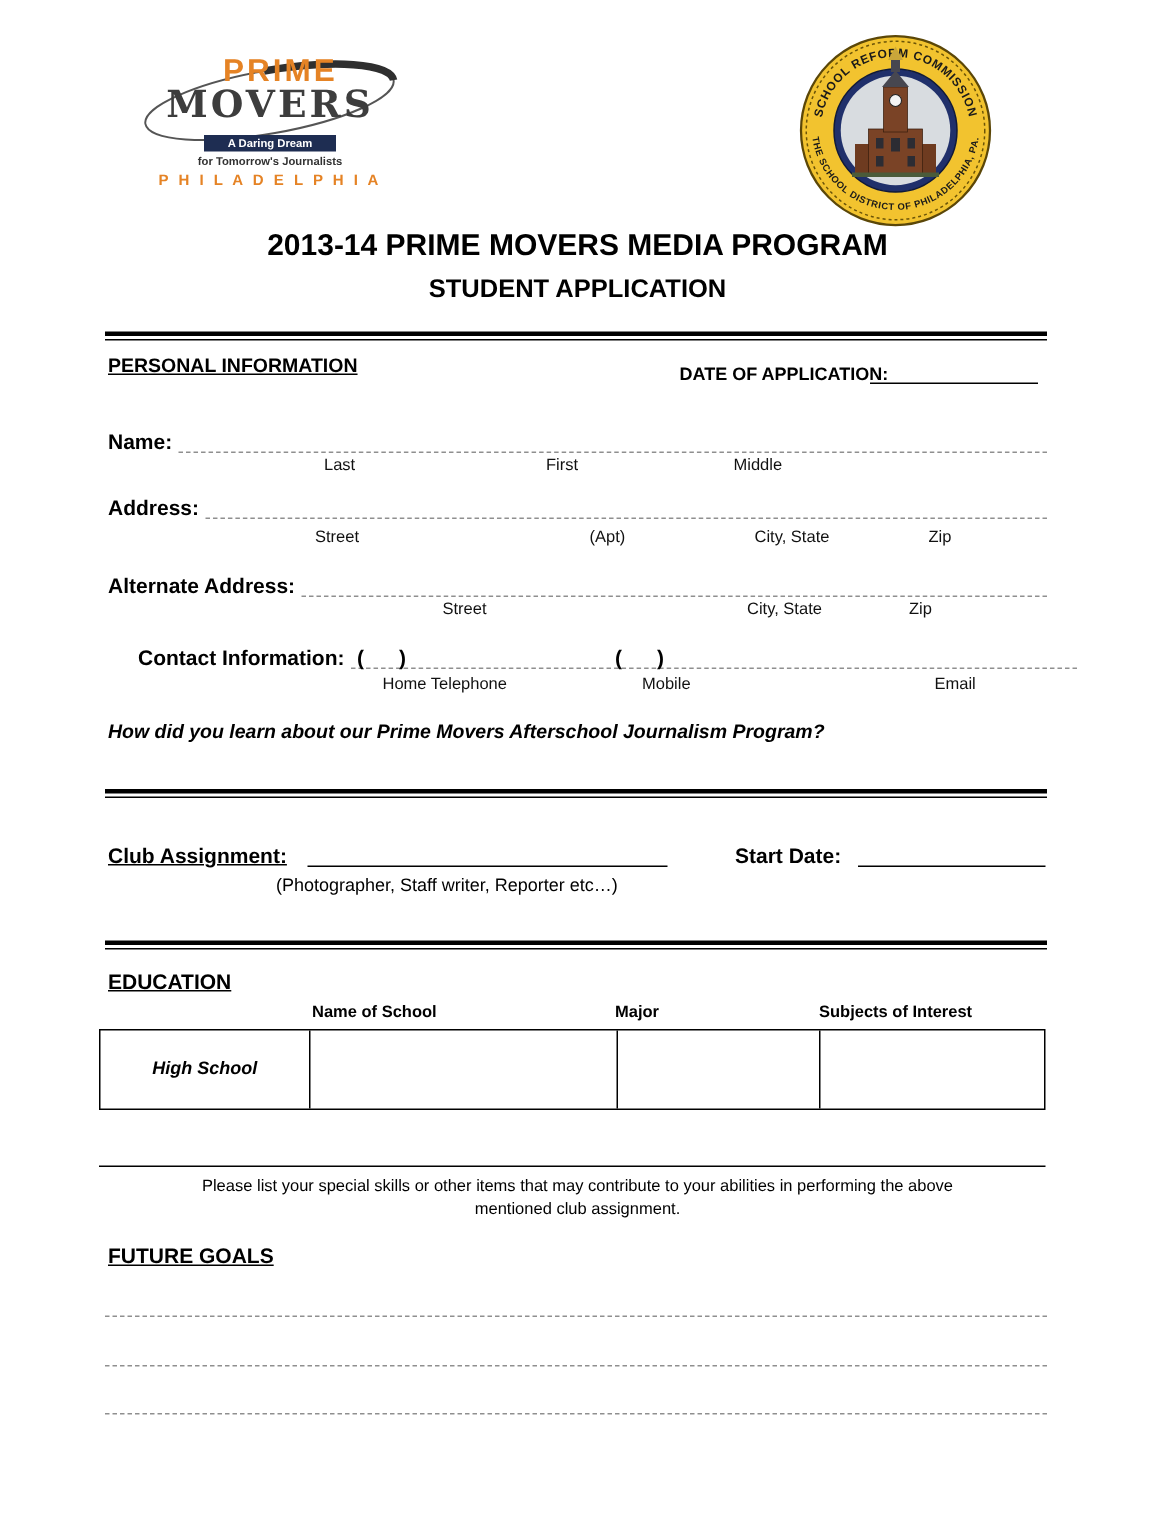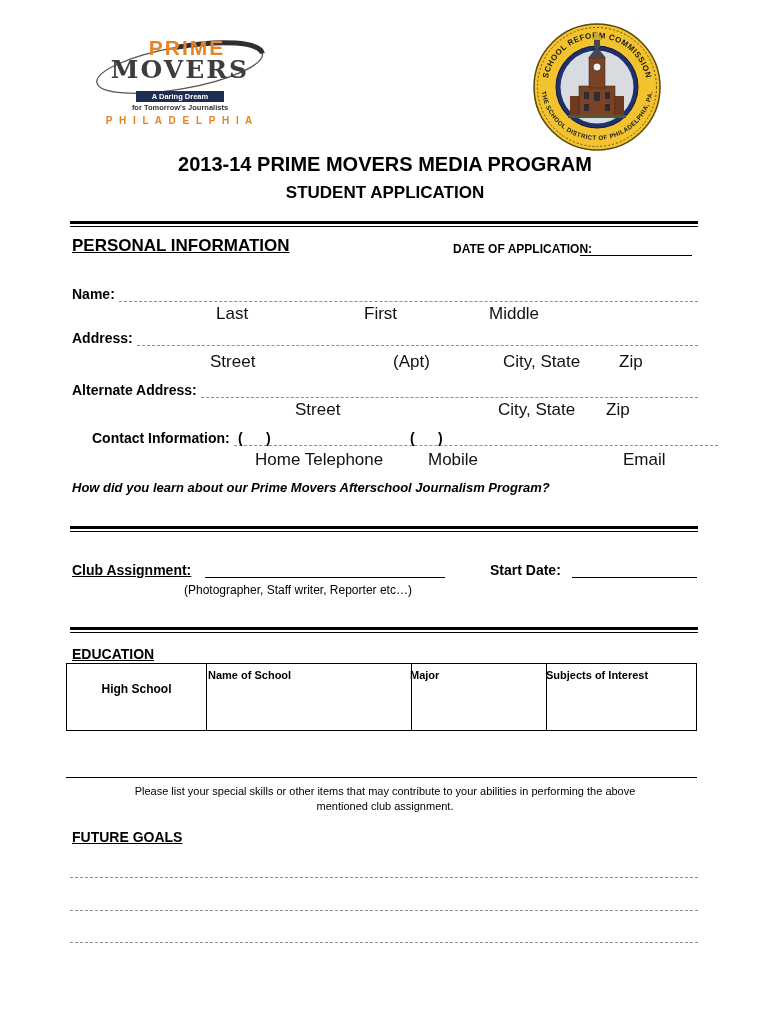--- a/index.html
+++ b/index.html
@@ -11,22 +11,22 @@
   .abs { position:absolute; }
   .b { font-weight:bold; }
   .u { text-decoration:underline; }
   .row { display:flex; align-items:flex-end; }
   .row .lbl { font-size:14px; font-weight:bold; white-space:nowrap; padding-right:4px; }
   .row .fill { flex:1; height:16px; position:relative; }
   .dashed { border-bottom:1px dashed #8f8f8f; }
   .solid  { border-bottom:1px solid #000; }
   .dbl-rule { height:6px; border-top:3px solid #000; border-bottom:1px solid #000; }
   .single-rule { height:0; border-top:1px solid #000; }
-  .subrow span { position:absolute; font-size:17px; color:#111; white-space:nowrap;text-align:center; }
-  .hdr { font-size:17px; font-weight:bold; text-decoration:underline; }
+  .subrow span { position:absolute; font-size:11px; color:#111; white-space:nowrap;text-align:center; }
+  .hdr { font-size:13px; font-weight:bold; text-decoration:underline; }
   .colhdr { position:absolute; font-size:11px; font-weight:bold; white-space:nowrap; }
   .table { border:1px solid #000; }
   .vline { position:absolute; top:0; bottom:0; width:0; border-left:1px solid #000; }
   .cell-hotspot { position:absolute; top:0; bottom:0; }
   .skills { text-align:center; font-weight:normal; font-size:11px; line-height:15px; white-space:nowrap; }
   .paren { position:absolute; font-size:14px; font-weight:bold; white-space:pre; }
   .writing-line { height:0; border-top:1px dashed #8f8f8f; }
 </style>
 </head>
 <body>
@@ -147,21 +147,21 @@
   <div class="abs" style="left:184px; top:583px; font-size:12px;">(Photographer, Staff writer, Reporter etc…)</div>
 
   <div class="abs dbl-rule" style="left:70px; top:627px; width:628px;"></div>
 
   <div class="abs hdr" style="left:72px; top:646px; font-size:14px;">EDUCATION</div>
 
   <span class="colhdr" style="left:208px; top:669px;">Name of School</span>
   <span class="colhdr" style="left:410px; top:669px;">Major</span>
   <span class="colhdr" style="left:546px; top:669px;">Subjects of Interest</span>
 
-  <div class="abs table" style="left:66px; top:663px; width:631px; height:68px;">
+  <div class="abs table" style="left:66px; top:686px; width:631px; height:54px;font-style:italic;">
     <div class="vline" style="left:139px;"></div>
     <div class="vline" style="left:344px;"></div>
     <div class="vline" style="left:479px;"></div>
     <div class="abs b" style="left:0; top:18px; width:139px; text-align:center; font-size:12px;">High School</div>
     <div class="cell-hotspot" style="left:140px; width:203px;"></div>
     <div class="cell-hotspot" style="left:345px; width:133px;"></div>
     <div class="cell-hotspot" style="left:480px; width:150px;"></div>
   </div>
 
   <div class="abs single-rule" style="left:66px; top:777px; width:631px;"></div>

